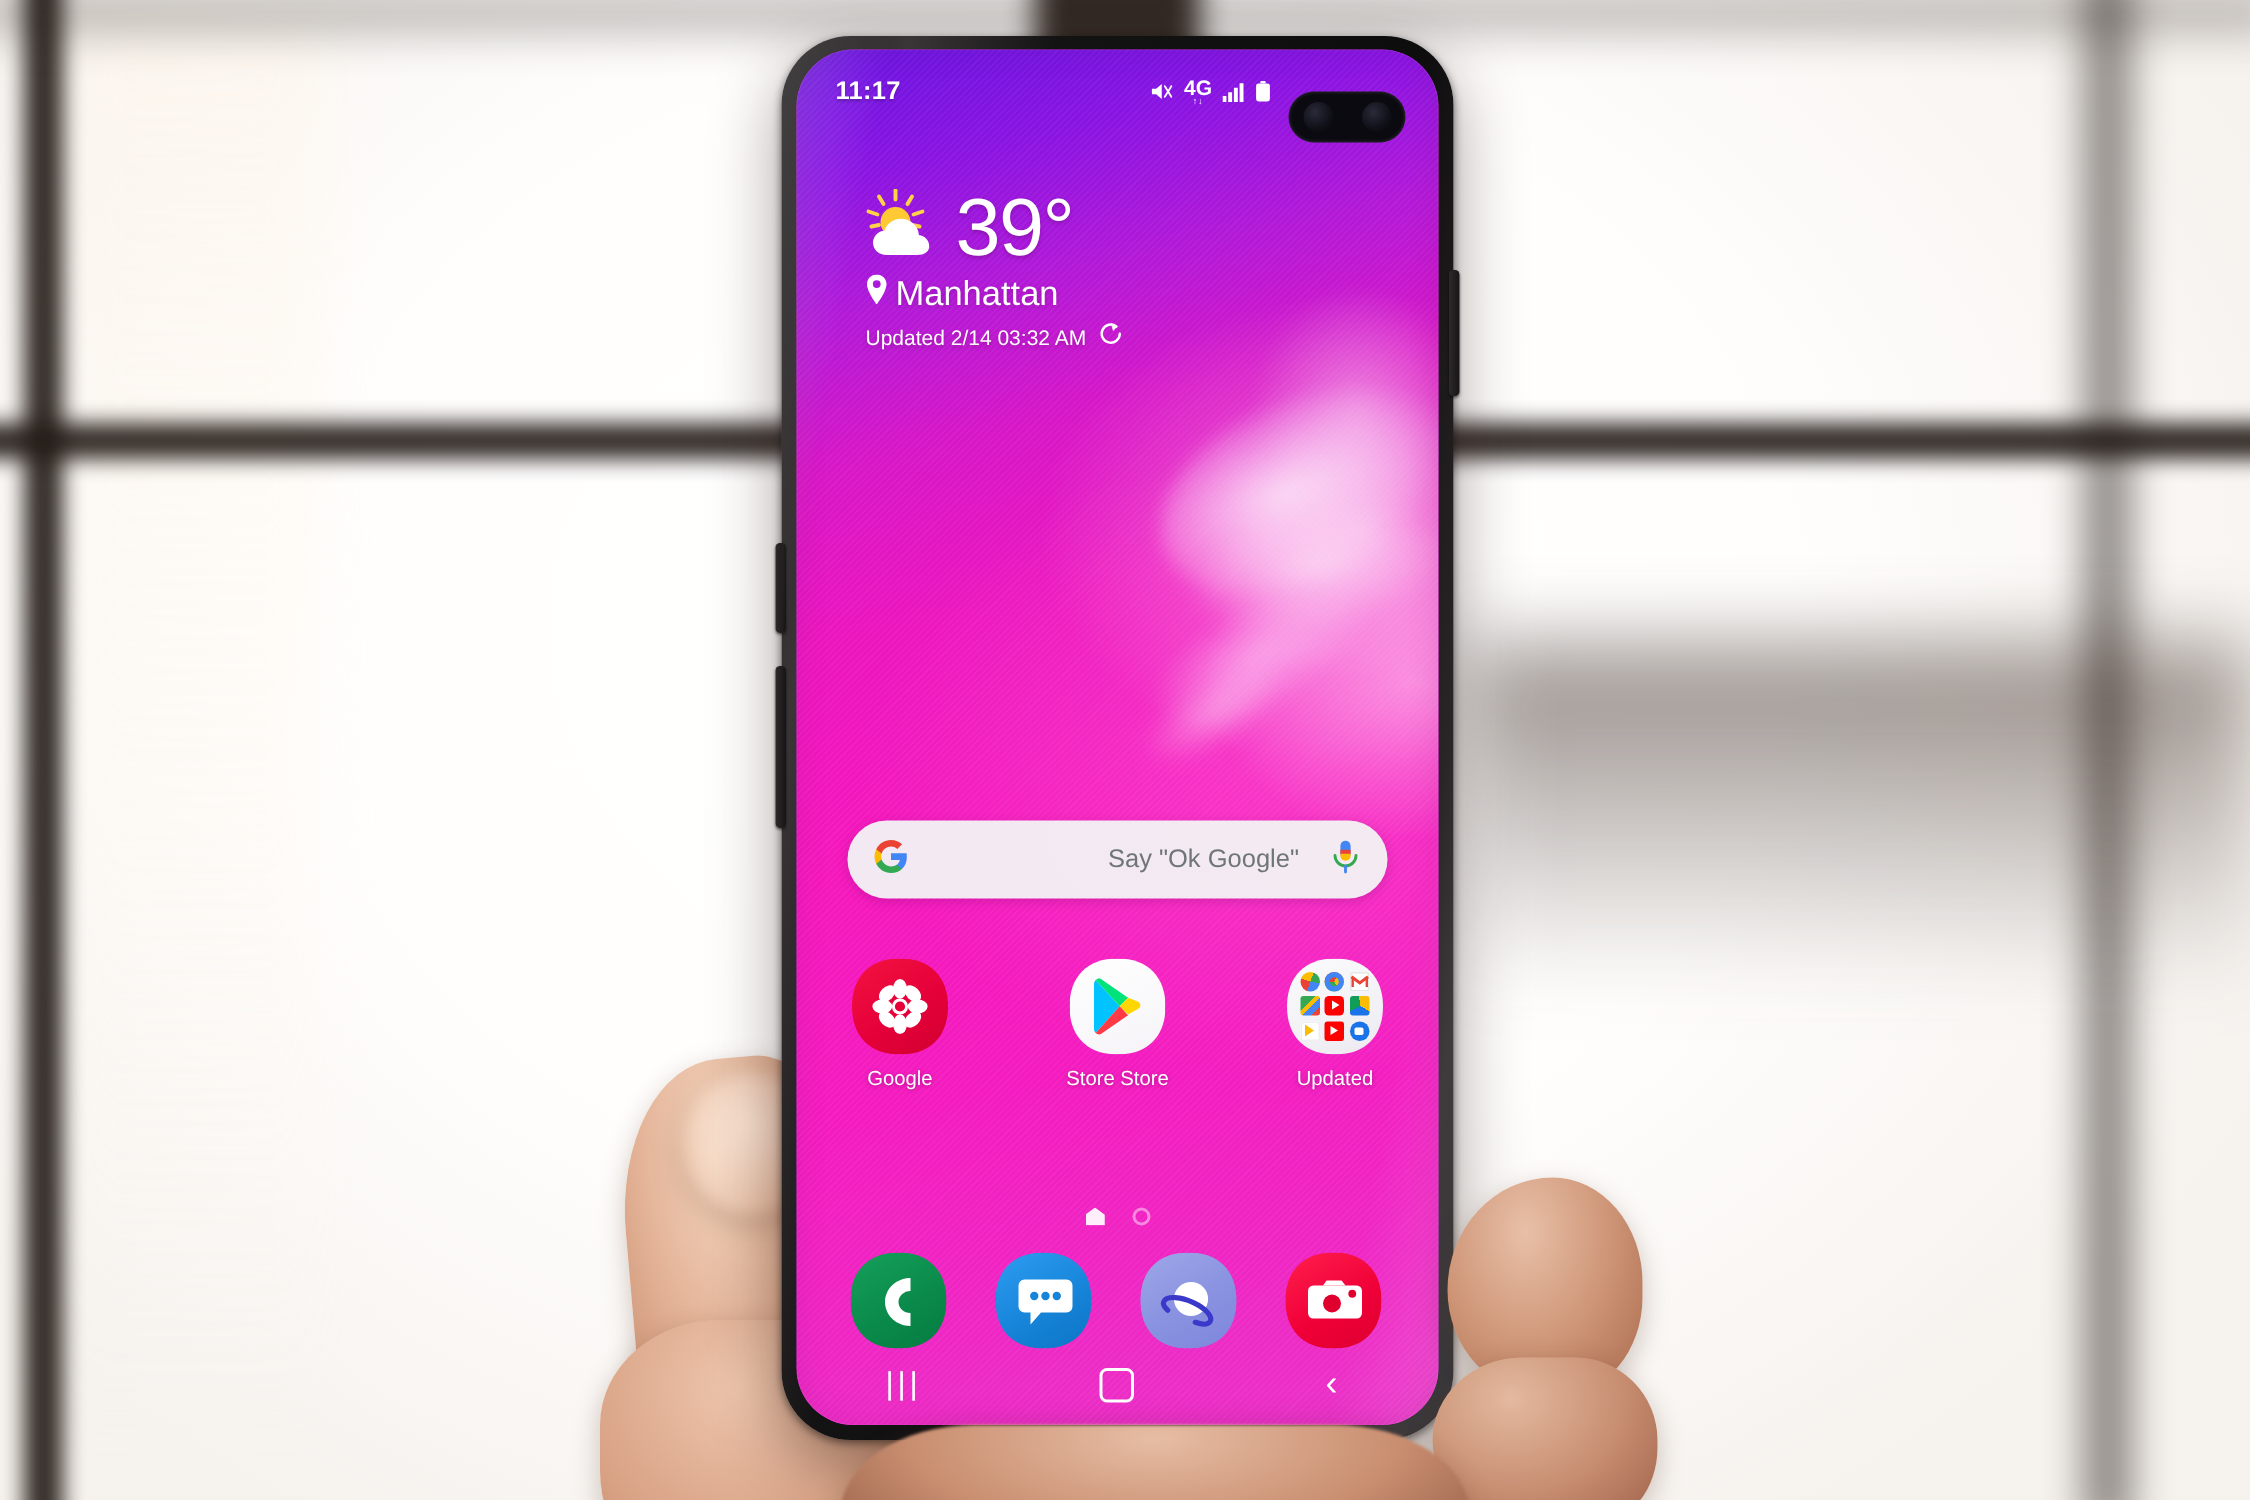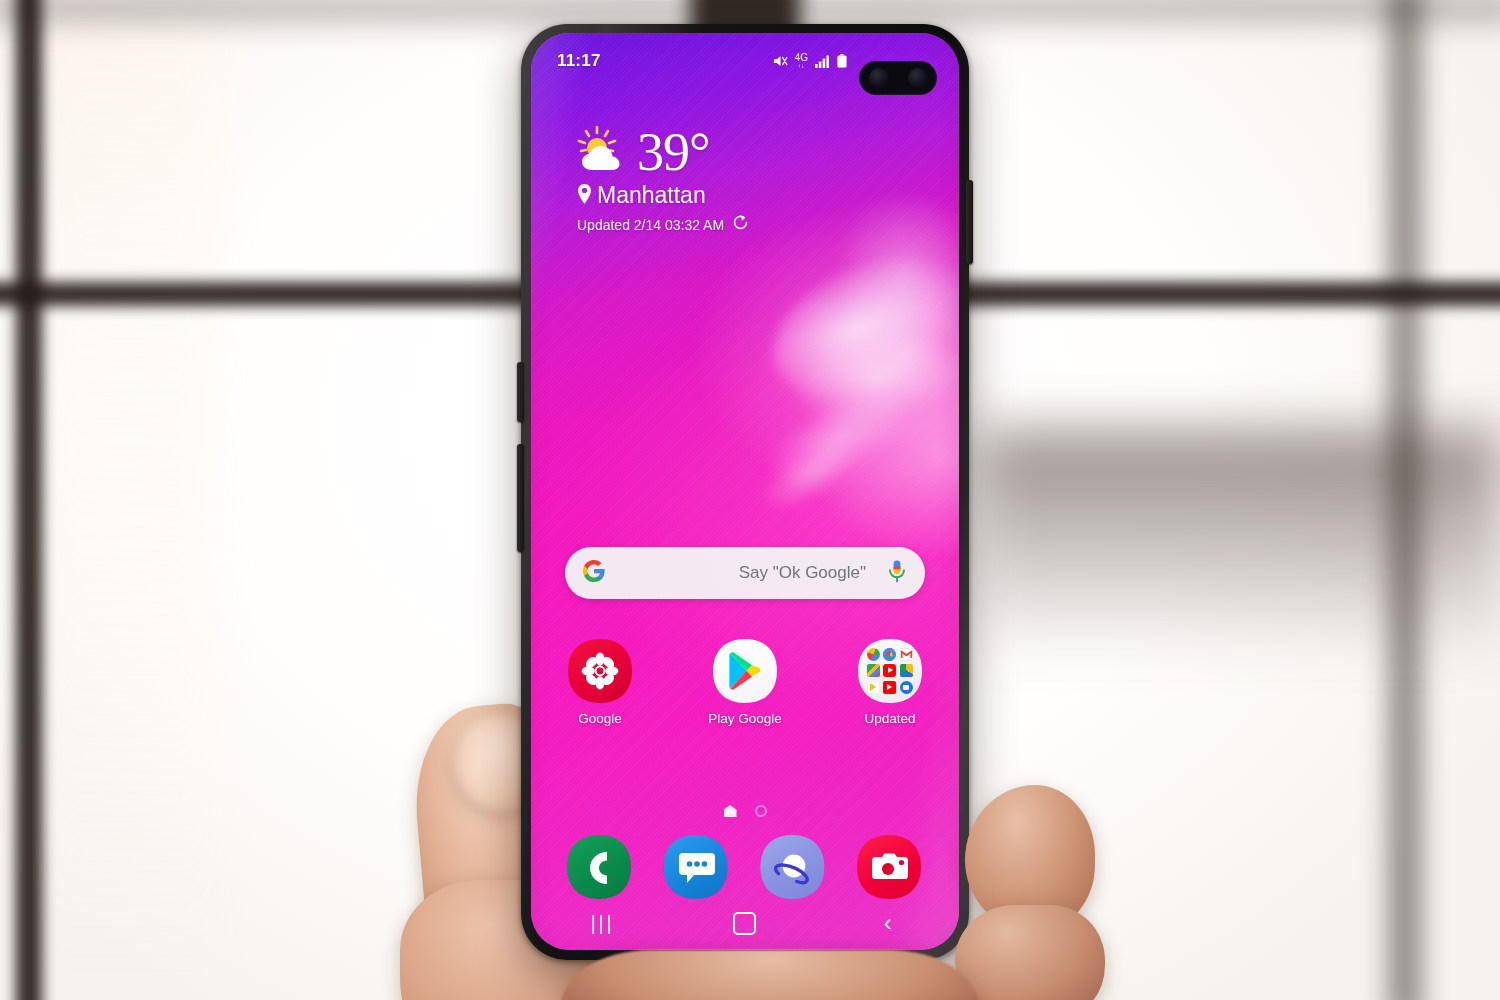--- a/index.html
+++ b/index.html
@@ -186,30 +186,30 @@
     box-sizing:border-box;
     z-index: 20;
   }
   #status-time {
     color:#fff; font-size: 17px; font-weight: 700; letter-spacing:.2px;
     text-shadow: 0 1px 2px rgba(0,0,0,.25);
   }
   #status-icons { display:flex; align-items:center; gap:7px; }
   .st-icon { display:flex; align-items:center; color:#fff; }
   .st-icon svg { display:block; }
-  #lte-label { font-size:10px; font-weight:400; line-height:1; color:#fff; }
+  #lte-label { font-size:14px; font-weight:700; line-height:1; color:#fff; }
   #lte-arrows { font-size:6px; line-height:1; color:#fff; letter-spacing:.5px; }
 
   
   #weather-widget {
     position:absolute; left: 46px; top: 92px;
     z-index: 20; color:#fff;
     text-shadow: 0 1px 3px rgba(80,0,70,.3);
   }
-  #weather-top { display:flex; align-items:center; gap: 8px; font-family: Liberation Serif, serif; }
+  #weather-top { display:flex; align-items:center; gap: 8px; }
   #weather-temp { font-size: 54px; font-weight: 300; line-height: 1; letter-spacing: -1px; }
   #weather-location-row { display:flex; align-items:center; gap:5px; margin-top: 4px; }
   #weather-location { font-size: 23px; font-weight: 400; line-height:1.1; }
   #weather-updated-row { display:flex; align-items:center; gap: 8px; margin-top: 6px; }
   #weather-updated { font-size: 14px; font-weight: 400; }
 
   
   #search-bar {
     position:absolute; left: 34px; right: 34px; top: 514px;
     height: 52px;
@@ -484,21 +484,21 @@
 
         <div class="app">
           <div class="app-icon sq ic-play">
             <svg width="34" height="38" viewBox="0 0 30 34">
               <path d="M2 1.2C1.4 1.7 1 2.6 1 3.8v26.4c0 1.2.4 2.1 1 2.6l14.3-16z" fill="#00c3ff"></path>
               <path d="M2 1.2L16.3 16.8 21.3 11.8 5.1.6C4 0 2.8.5 2 1.2z" fill="#00e27a"></path>
               <path d="M21.3 11.8l-5 5 5 5 6.1-3.4c1.6-.9 1.6-3.3 0-4.2z" fill="#ffd600"></path>
               <path d="M16.3 16.8L2 32.8c.8.7 2 1.2 3.1.6l16.2-11.2z" fill="#ff3a44"></path>
             </svg>
           </div>
-          <div class="app-label">Play Google</div>
+          <div class="app-label">Store Store</div>
         </div>
 
         <div class="app">
           <div class="app-icon sq ic-google-folder">
             <div class="folder-grid">
               <span class="mini" style="background:conic-gradient(from 200deg,#ea4335 0 25%,#fbbc04 25% 50%,#34a853 50% 72%,#4285f4 72% 100%);"></span>
               <span class="mini" style="background:conic-gradient(from -90deg,#ea4335 0 33%,#fbbc04 33% 66%,#34a853 66% 100%);box-shadow:inset 0 0 0 3.5px #4285f4;"></span>
               <span class="mini" style="border-radius:2px;background:#fff;box-shadow:inset 0 0 0 1px #e6e6e6;position:relative;overflow:hidden;">
                 <svg width="13" height="13" viewBox="0 0 13 13" style="display:block">
                     <path d="M1 3.5l5.5 4 5.5-4V10H1z" fill="#fff"></path>

